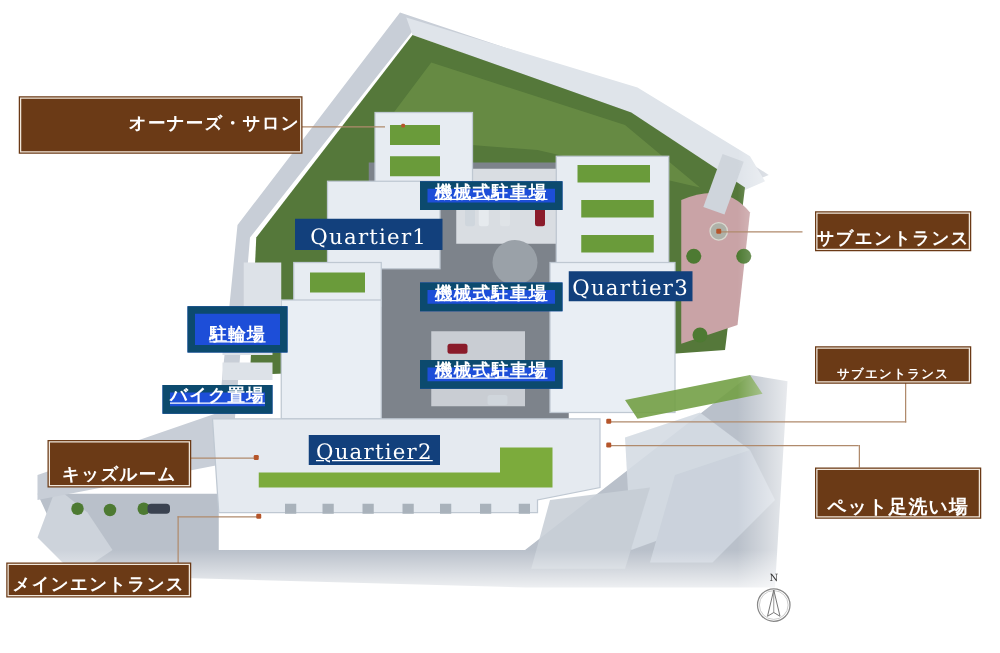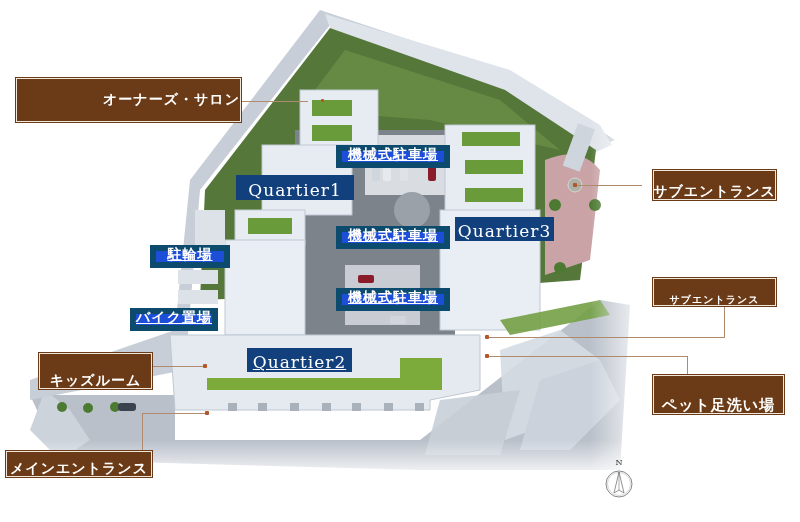--- a/index.html
+++ b/index.html
@@ -164,21 +164,21 @@
 </div>
 
 <div class="lbl tan" style="left:336px;top:226px;width:114px;height:23px;font-size:14px;font-weight:bold;">
   <span>機械式駐車場</span>
 </div>
 
 <div class="lbl tan" style="left:336px;top:288px;width:114px;height:23px;font-size:14px;font-weight:bold;">
   <span>機械式駐車場</span>
 </div>
 
-<div class="lbl tan" style="left:150px;top:245px;width:80px;height:23px;font-size:14px;font-weight:bold;">
+<div class="lbl tan" style="left:150px;top:245px;width:80px;height:37px;font-size:14px;font-weight:bold;">
   <span>駐輪場</span>
 </div>
 
 <div class="lbl tan" style="left:130px;top:308px;width:88px;height:23px;font-size:14px;font-weight:bold;">
   <span>バイク置場</span>
 </div>
 
 <div class="lbl navy" style="left:236px;top:175px;width:118px;height:25px;font-size:17px;">
   <span>Quartier1</span>
 </div>

